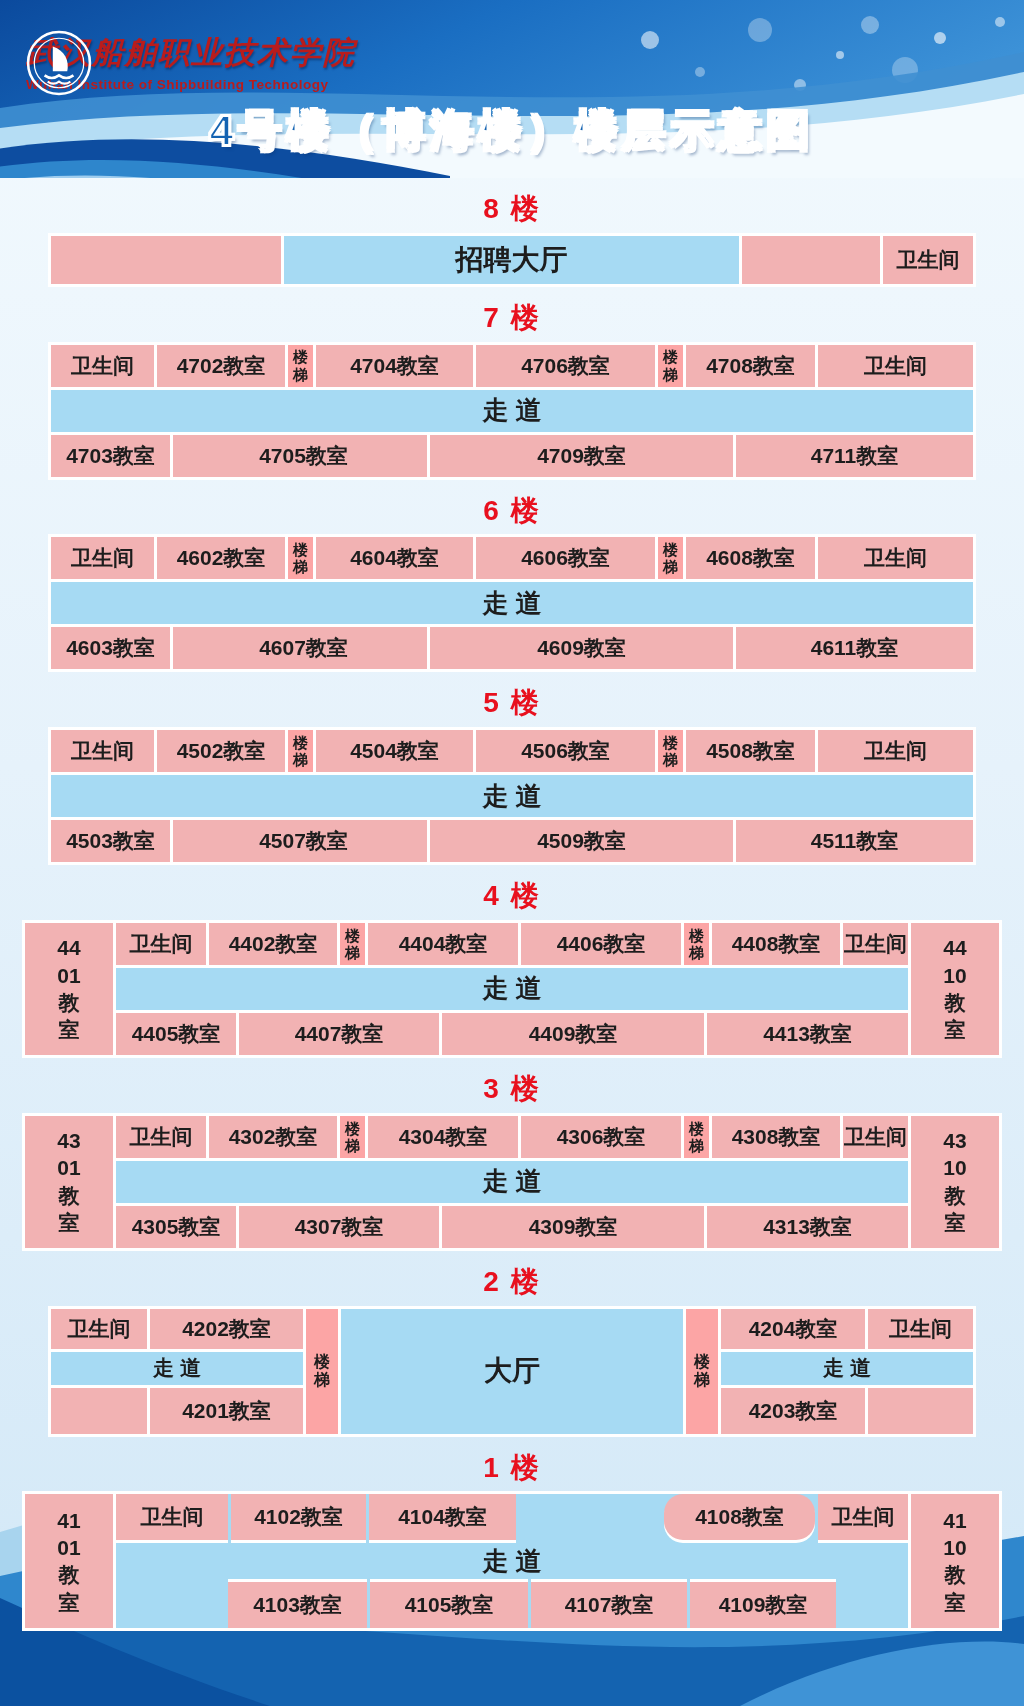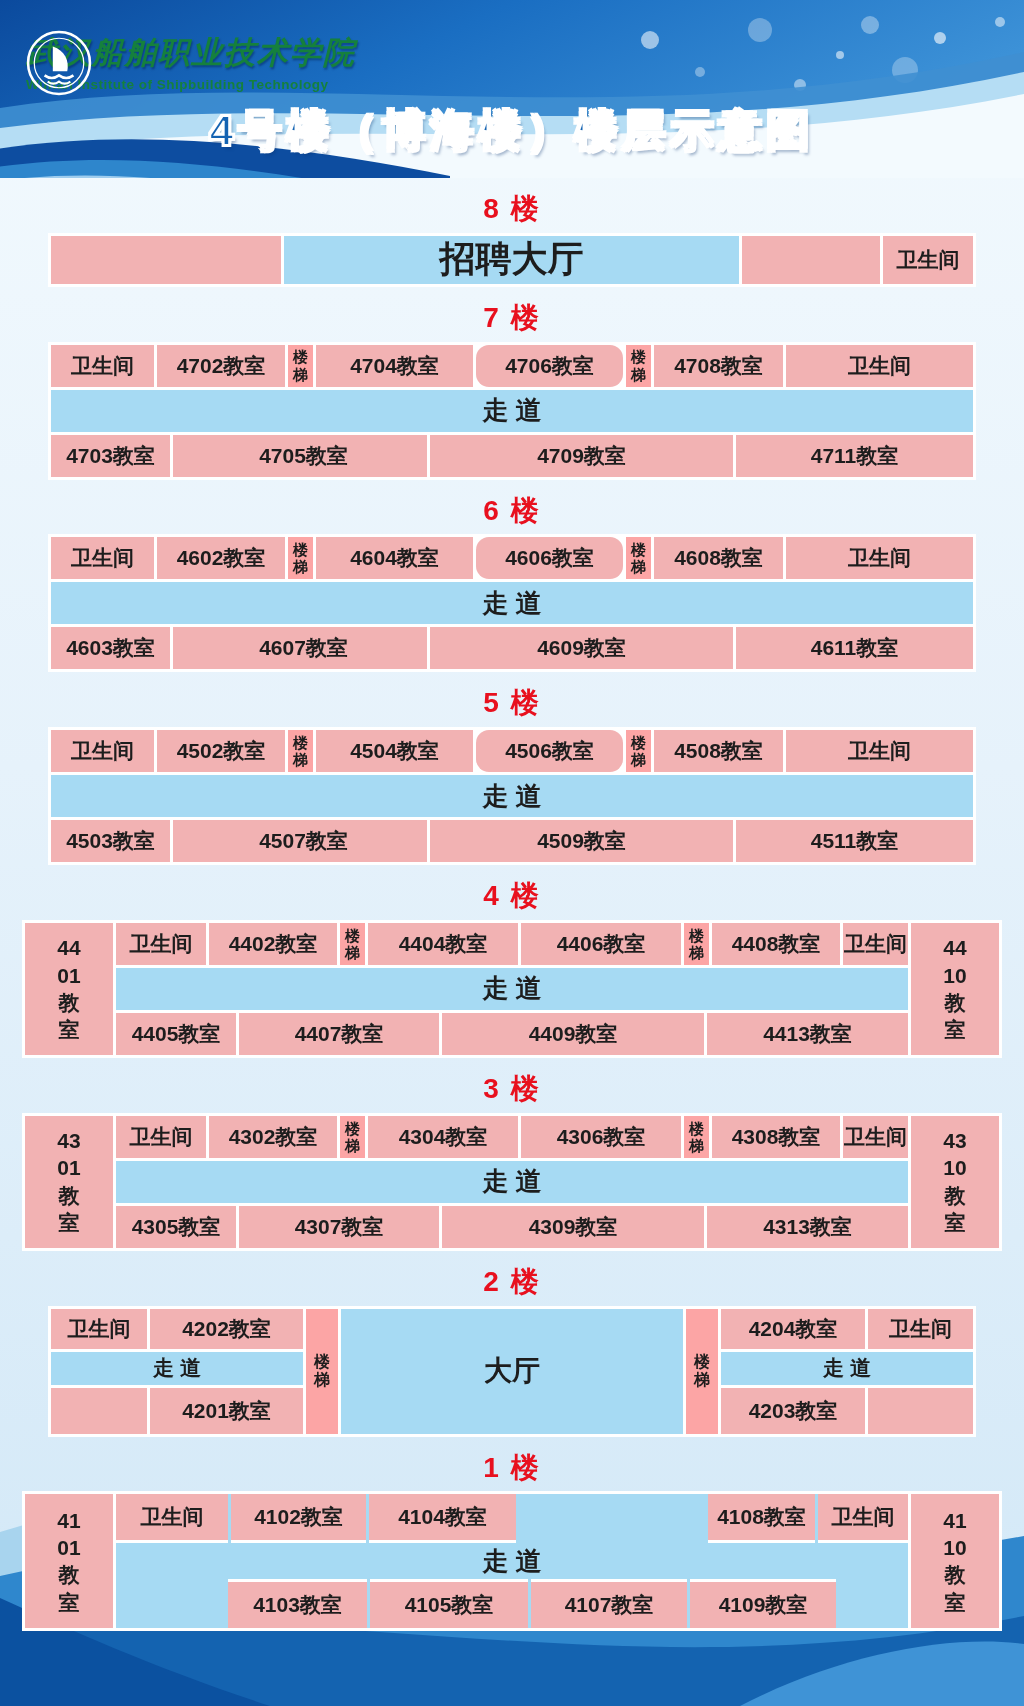--- a/index.html
+++ b/index.html
@@ -6,21 +6,21 @@
   body{
     width:1024px;height:1706px;position:relative;overflow:hidden;
     font-family:"Liberation Sans","DejaVu Sans",sans-serif;
     background:linear-gradient(180deg,#f3fafe 0%,#e6f2fb 45%,#d2e8f7 100%);
   }
   
   .header{position:relative;width:1024px;height:178px;z-index:2;}
   .header svg{position:absolute;left:0;top:0;}
   .logo-wrap{position:absolute;left:26px;top:30px;display:flex;align-items:flex-start;z-index:3;}
   .logo-circle{width:66px;height:66px;flex:0 0 66px;margin-right:14px;}
-  .school-names{color:#15803d;margin-top:2px;}
+  .school-names{color:#b91c1c;margin-top:2px;}
   .school-cn{font-size:31px;font-weight:900;font-style:italic;letter-spacing:2px;
     text-shadow:1px 2px 2px rgba(0,30,80,.45);}
   .school-en{font-size:13.5px;font-weight:bold;letter-spacing:.5px;margin-top:3px;}
   .page-title{
     position:absolute;left:50%;top:102px;transform:translateX(-50%);
     font-size:43px;font-weight:900;letter-spacing:5px;white-space:nowrap;
     color:#1463b2;-webkit-text-stroke:2px #ffffff;
     text-shadow:-2px -2px 0 #fff,2px -2px 0 #fff,-2px 2px 0 #fff,2px 2px 0 #fff,3px 4px 3px rgba(10,50,110,.35);
     z-index:3;
   }
@@ -40,45 +40,45 @@
     font-weight:bold;color:#1d1d1d;font-size:21px;white-space:nowrap;
   }
   .pink{background:#f2b2b3;}
   .blue{background:#a6daf3;}
   .green{background:#fca5a5;}
   .corridor{font-size:26px;}
   .stair{font-size:15px;line-height:1.15;white-space:normal;word-break:break-all;text-align:center;padding:0 4px;box-sizing:border-box;}
   .vroom{white-space:normal;word-break:break-all;text-align:center;line-height:1.3;padding:0 29px;box-sizing:border-box;}
   
   .f8-row{height:54px;}
-  .f8-row .e1{width:230px;} .f8-row .hall{flex:1;font-size:36px;} .f8-row .e2{width:138px;} .f8-row .wc{width:90px;}
+  .f8-row .e1{width:230px;} .f8-row .hall{flex:1;font-size:28px;} .f8-row .e2{width:138px;} .f8-row .wc{width:90px;}
   
   .r3 .row{height:42px;}
   .rt .c1{width:103px;} .rt .c2{width:128px;} .rt .cs{width:25px;} .rt .c3{width:157px;}
-  .rt .c4{width:147px;border-radius:13px;} .rt .c5{width:129px;} .rt .c6{flex:1;}
+  .rt .c4{width:179px;} .rt .c5{width:129px;} .rt .c6{flex:1;}
   .rb .d1{width:119px;} .rb .d2{width:247px;padding-left:7px;} .rb .d3{width:303px;} .rb .d4{flex:1;}
   .corr-row{height:42px;}
   
   .outer{width:88px;}
   .inner{flex:1;}
   .it .c1{width:90px;} .it .c2{width:128px;} .it .cs{width:25px;} .it .c3{width:150px;}
   .it .c4{width:160px;} .it .c5{width:128px;} .it .c6{flex:1;}
   .ib .d1{width:120px;} .ib .d2{width:200px;} .ib .d3{width:262px;} .ib .d4{flex:1;}
   
   .f2-grp{width:252px;}
   .f2-top{height:40px;} .f2-mid{height:33px;} .f2-bot{height:46px;}
   .f2-grp .wc-l{width:96px;} .f2-grp .rm-l{flex:1;}
   .f2-grp .rm-r{width:144px;} .f2-grp .wc-r{flex:1;}
   .f2-stair{width:32px;font-size:16px;}
   .f2-hall{flex:1;font-size:28px;}
   
   .f1-inner{flex:1;position:relative;background:#a6daf3;}
   .f1-top{position:absolute;left:0;top:0;right:0;height:46px;display:flex;gap:3px;}
   .f1-top .t1{width:112px;} .f1-top .t2{width:135px;} .f1-top .t3{width:147px;}
-  .f1-top .sp{flex:1;} .f1-top .t4{width:107px;} .f1-top .t5{width:90px;}
+  .f1-top .sp{flex:1;} .f1-top .t4{width:151px;border-radius:19px;} .f1-top .t5{width:90px;}
   .f1-top .cell{box-shadow:0 3px 0 #ffffff;}
   .f1-bot{position:absolute;left:112px;bottom:0;height:46px;display:flex;gap:3px;}
   .f1-bot .cell{box-shadow:0 -3px 0 #ffffff;}
   .f1-bot .b1{width:139px;} .f1-bot .b2{width:158px;} .f1-bot .b3{width:156px;} .f1-bot .b4{width:146px;}
   .f1-corr{position:absolute;left:0;right:0;top:50%;transform:translateY(-50%);
     text-align:center;font-weight:bold;font-size:26px;color:#1d1d1d;}
   .f1-h{height:140px;}
   
   .footer{position:absolute;left:0;bottom:0;width:1024px;height:200px;z-index:0;}
 </style>

